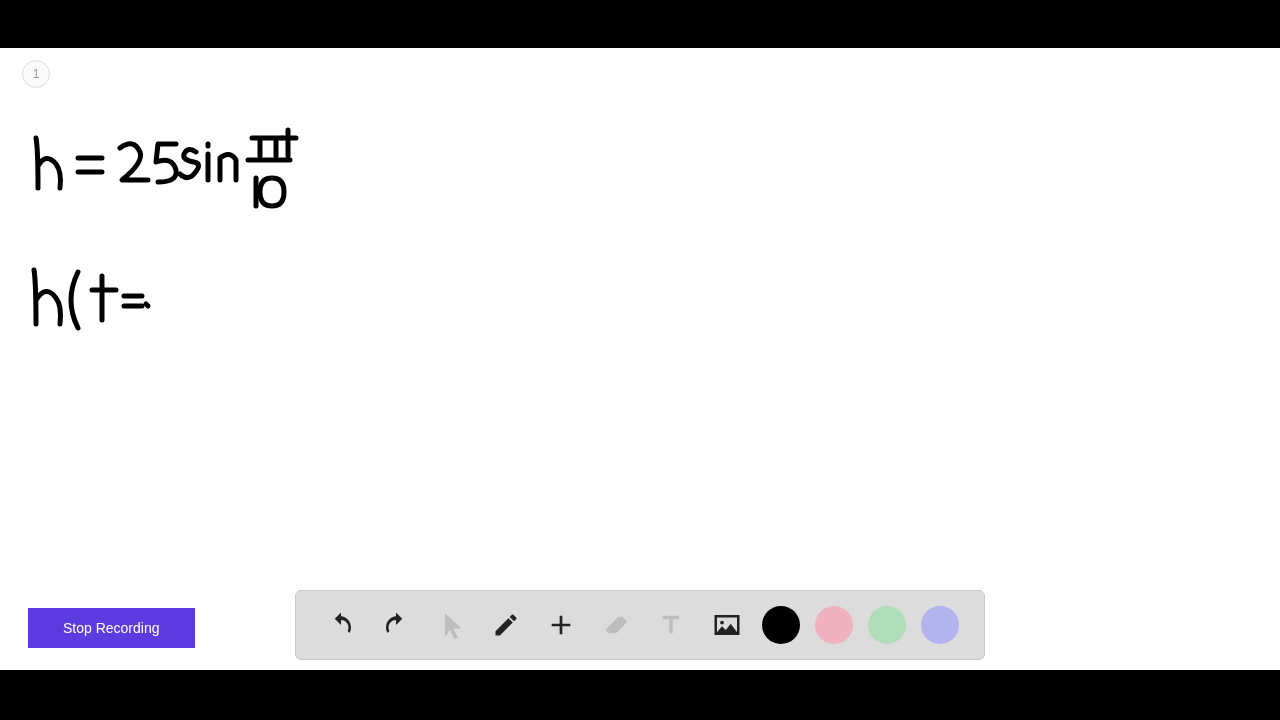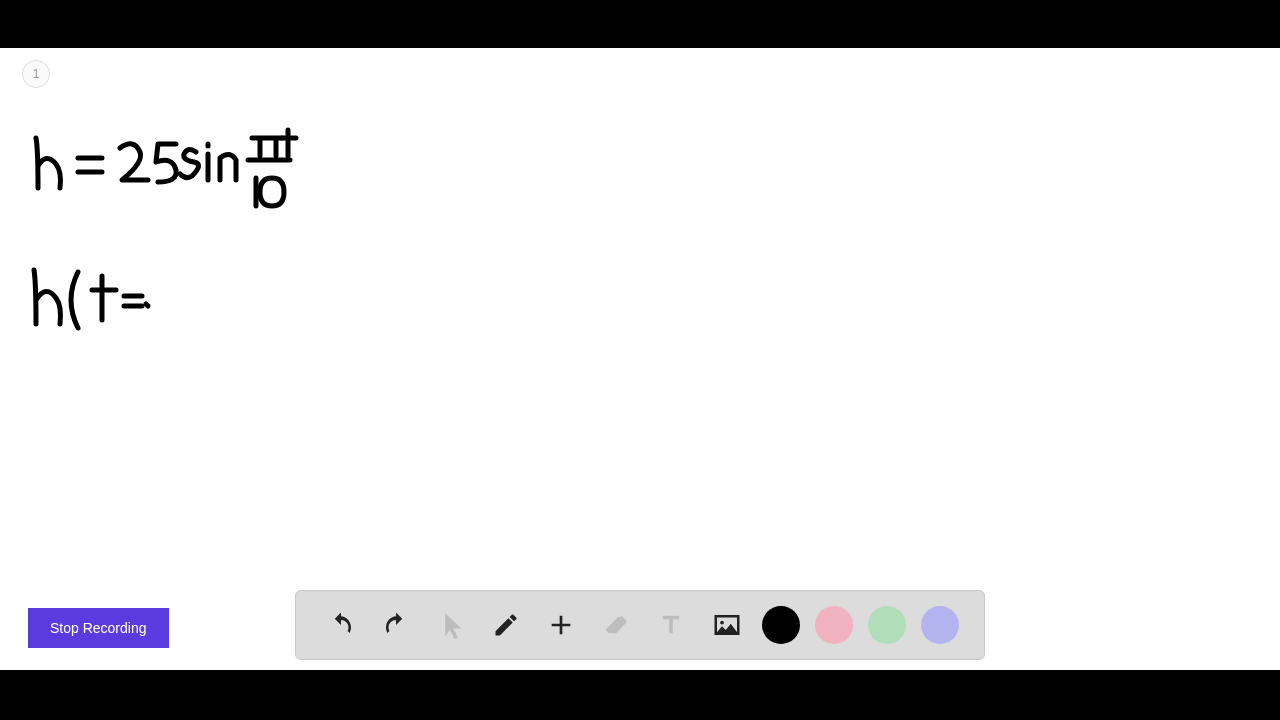--- a/index.html
+++ b/index.html
@@ -28,21 +28,21 @@
     top: 0; left: 0;
     pointer-events: none;
   }
   .stop-btn {
     position: absolute;
     left: 28px;
     bottom: 22px;
     background: #5b3ae0;
     color: #fff;
     border: none;
-    padding: 12px 22px;
+    padding: 12px 35px;
     font-size: 14px;
     cursor: pointer;
   }
   .toolbar {
     position: absolute;
     left: 50%;
     transform: translateX(-50%);
     bottom: 10px;
     width: 690px;
     height: 70px;

